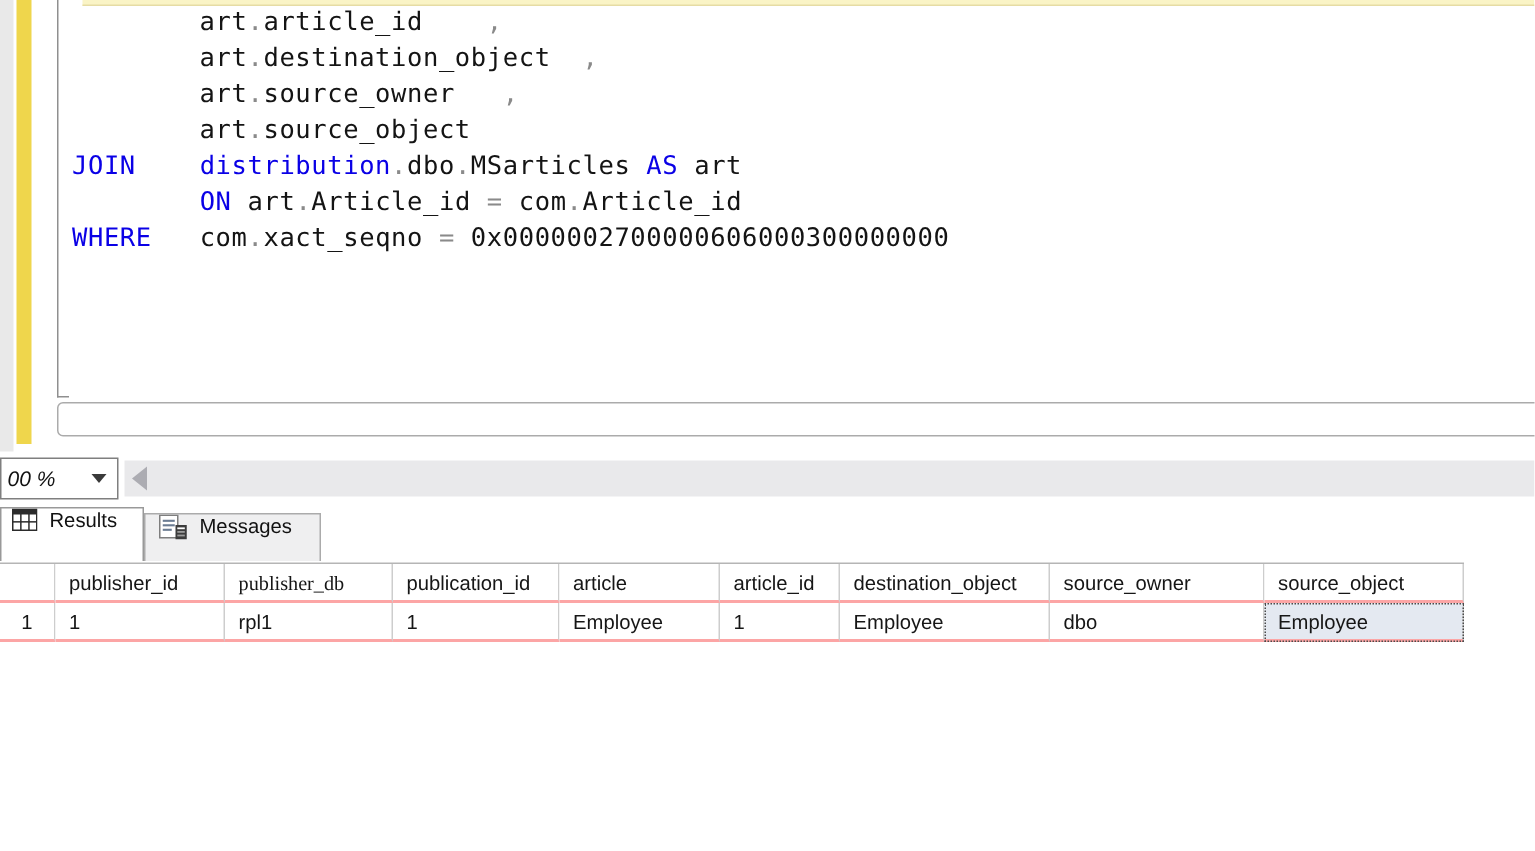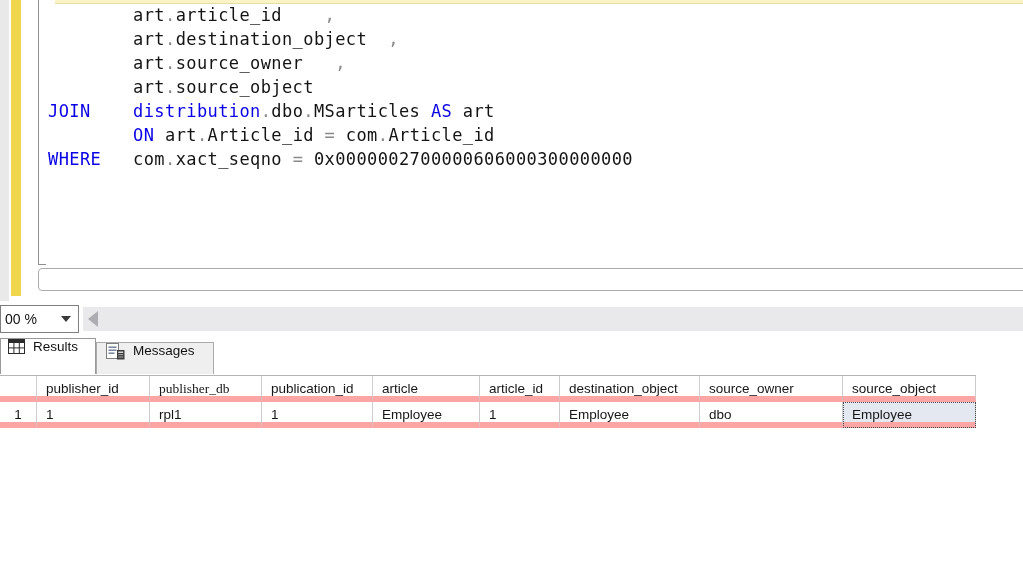--- a/index.html
+++ b/index.html
@@ -23,40 +23,40 @@
   .tok-p { color:#141414; }
   #empty-box { left:38px; top:268px; width:995px; height:23px; background:#fff;
                border:1px solid #ABABAB; border-radius:4px; }
 
   
   #hscroll-track { left:83px; top:307px; width:940px; height:24px; background:var(--track_gray); }
   #hscroll-left-arrow { left:88px; top:311px; width:0; height:0;
       border-top:8px solid transparent; border-bottom:8px solid transparent;
       border-right:10px solid #ACACB2; }
   #zoom-combo { left:0px; top:305px; width:79px; height:28px; background:#fff;
-      border:1px solid #7F7F7F; display:flex; align-items:center; }
+      border:1px solid #7F7F7F; display:flex; align-items:center;font-style:italic; }
   #zoom-combo .zoom-value { font-size:14px; color:#111; padding-left:4px; flex:1; }
   #zoom-caret { width:0; height:0; margin-right:7px;
       border-left:5px solid transparent; border-right:5px solid transparent;
       border-top:6px solid #3A3A3A; }
 
   
   #results-tab { left:0px; top:338px; width:96px; height:36px; background:#fff;
       border:1px solid #999; border-bottom:none; z-index:2;
       display:flex; gap:8px; padding-left:7px; }
   #messages-tab { left:96px; top:342px; width:118px; height:32px; background:#EFEFF0;
       border:1px solid #ABABAB; border-bottom:none;
       display:flex; gap:8px; padding-left:9px; }
   .tab-label { font-size:13.5px; color:#111; }
 
   
   #grid { left:0; top:375px; width:976px; border-top:1px solid #B5B5B5; }
   .grid-row { display:flex; }
   .grid-cell { height:26px; line-height:25px; font-size:13.5px; color:#161616;
-      border-right:1px solid #CDCDCD; border-bottom:6px solid #fca5a5;
+      border-right:1px solid #CDCDCD; border-bottom:2px solid #fca5a5;
       padding-left:9px; white-space:nowrap; overflow:hidden; background:#fff; }
   .grid-cell.corner, .grid-cell.rowhead { padding-left:0; text-align:center; }
   .grid-cell.selected { background:var(--selected_cell_bg);
       outline:1px dotted #4A4A4A; outline-offset:-1px; }
 
   
   .icon { display:inline-block; flex:none; }
 </style>
 </head>
 <body>

